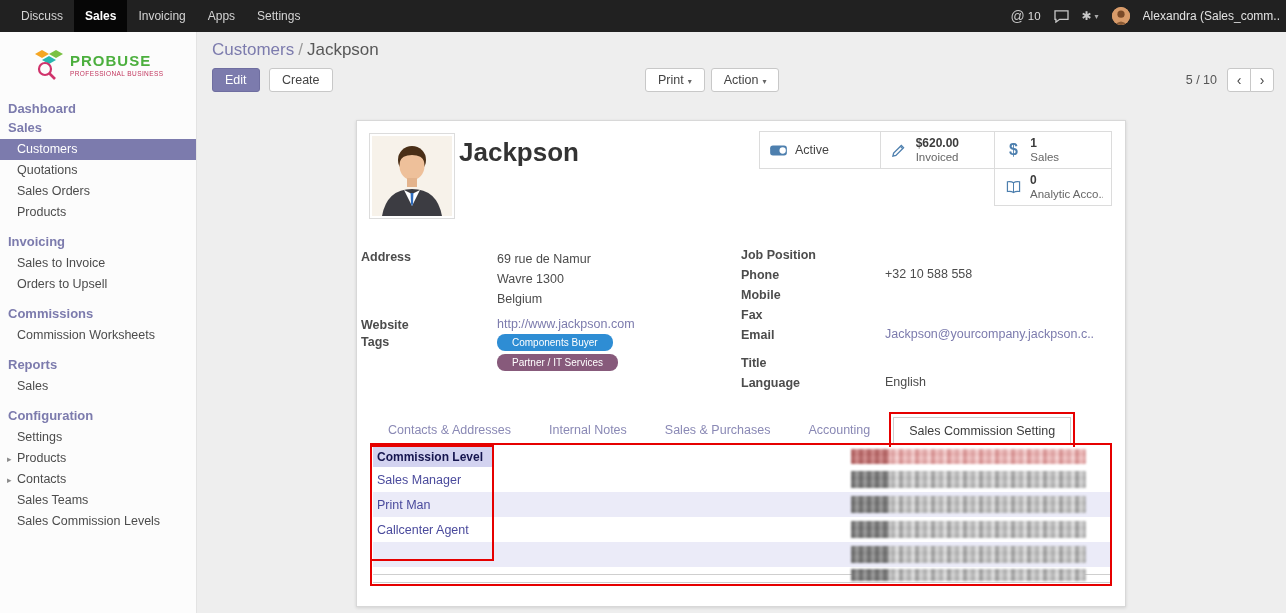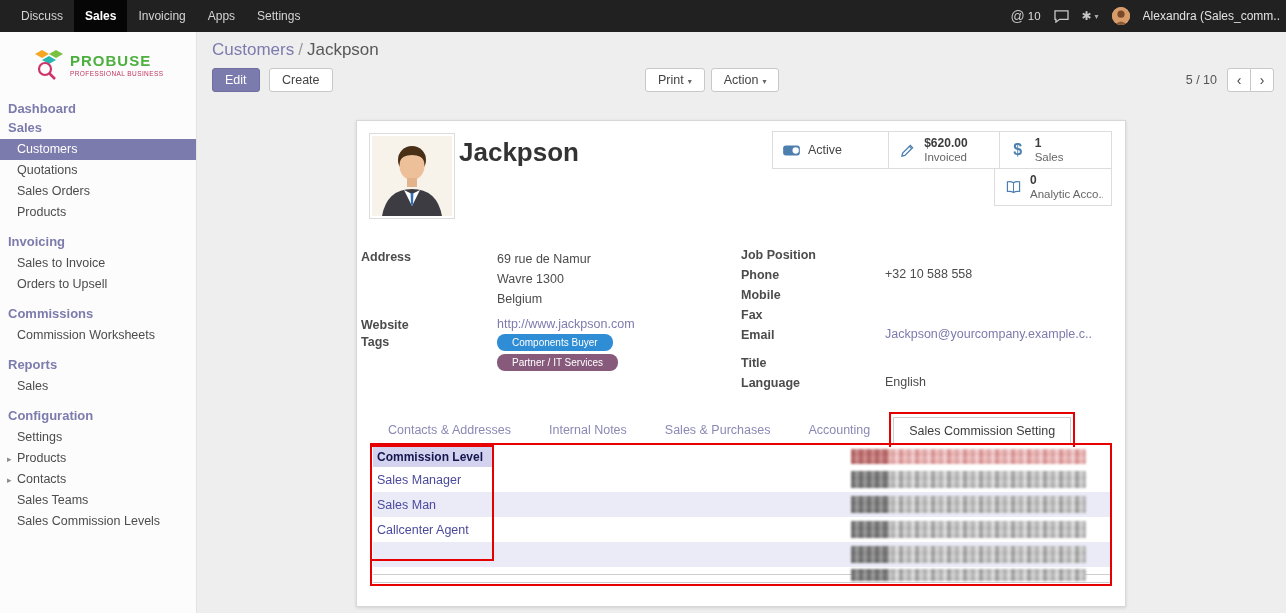--- a/index.html
+++ b/index.html
@@ -49,21 +49,21 @@
   .pager-btn.next { border-radius:0 3px 3px 0; margin-left:-1px; }
 
   
   .card { position:absolute; left:159px; top:88px; width:770px; height:487px; background:#ffffff; border:1px solid #d8d8d8; box-shadow:0 1px 3px rgba(0,0,0,.12); }
   .avatar-frame { position:absolute; left:12px; top:12px; width:86px; height:86px; border:1px solid #dcdcdc; background:#fff; padding:2px; }
   .record-title { position:absolute; left:102px; top:16px; font-size:26px; font-weight:bold; color:#333; }
 
   .stats { position:absolute; right:13px; top:10px; width:357px; }
   .stats-row { display:flex; justify-content:flex-end; }
   .stat-box { height:38px; background:#fff; border:1px solid #dcdcdc; display:flex; align-items:center; padding:0 8px; gap:7px; cursor:pointer; margin-left:-1px; }
-  .stat-box:first-child { margin-left:17px; }
+  .stat-box:first-child { margin-left:4px; }
   .stats-row2 .stat-box { margin-top:-1px; }
   .stat-texts { overflow:hidden; white-space:nowrap; }
   .stat-value { font-size:12px; font-weight:bold; color:#3c3c3c; line-height:14px; }
   .stat-label { font-size:11.5px; color:#666; line-height:14px; }
   .stat-single { font-size:12.5px; color:#444; }
   .stat-ic { flex:0 0 auto; display:flex; align-items:center; justify-content:center; width:20px; color:#4d7fae; font-size:16px; font-weight:bold; }
 
   .fields-left { position:absolute; left:4px; top:128px; width:360px; }
   .fields-right { position:absolute; left:384px; top:126px; width:372px; }
   .frow { display:flex; margin-bottom:3px; min-height:17px; }
@@ -322,21 +322,21 @@
         <div class="frow">
           <div class="flabel">Mobile</div>
           <div class="fvalue"></div>
         </div>
         <div class="frow">
           <div class="flabel">Fax</div>
           <div class="fvalue"></div>
         </div>
         <div class="frow">
           <div class="flabel">Email</div>
-          <div class="fvalue"><span class="link">Jackpson@yourcompany.example.c..</span></div>
+          <div class="fvalue"><span class="link">Jackpson@yourcompany.jackpson.c..</span></div>
         </div>
         <div class="sp8"></div>
         <div class="frow">
           <div class="flabel">Title</div>
           <div class="fvalue"></div>
         </div>
         <div class="frow">
           <div class="flabel">Language</div>
           <div class="fvalue">English</div>
         </div>
@@ -354,21 +354,21 @@
       </div>
 
       <div class="ctable">
         <div class="thead">
           <div class="thead-cell">Commission Level</div>
         </div>
         <div class="trow odd">
           <div class="tcell">Sales Manager</div>
         </div>
         <div class="trow even">
-          <div class="tcell">Sales Man</div>
+          <div class="tcell">Print Man</div>
         </div>
         <div class="trow odd">
           <div class="tcell">Callcenter Agent</div>
         </div>
         <div class="trow even">
           <div class="tcell"></div>
         </div>
         <div class="tfoot-line"></div>
         <div class="tfoot-line"></div>
 

